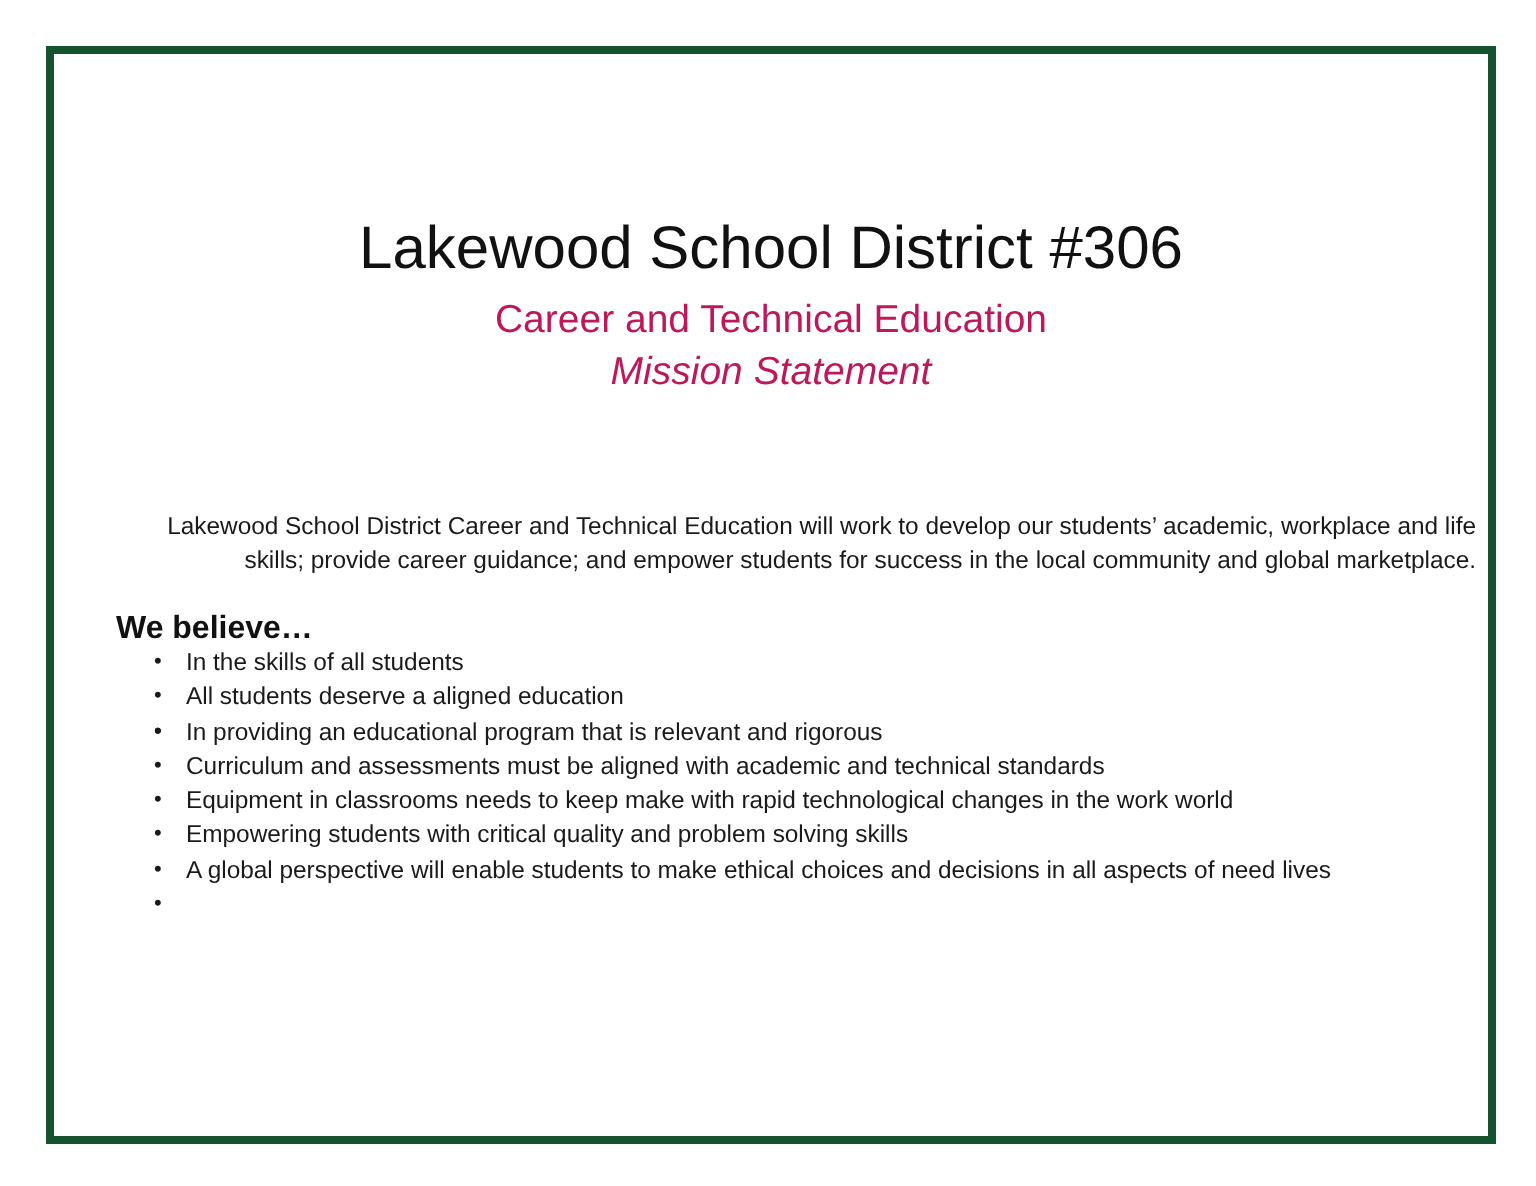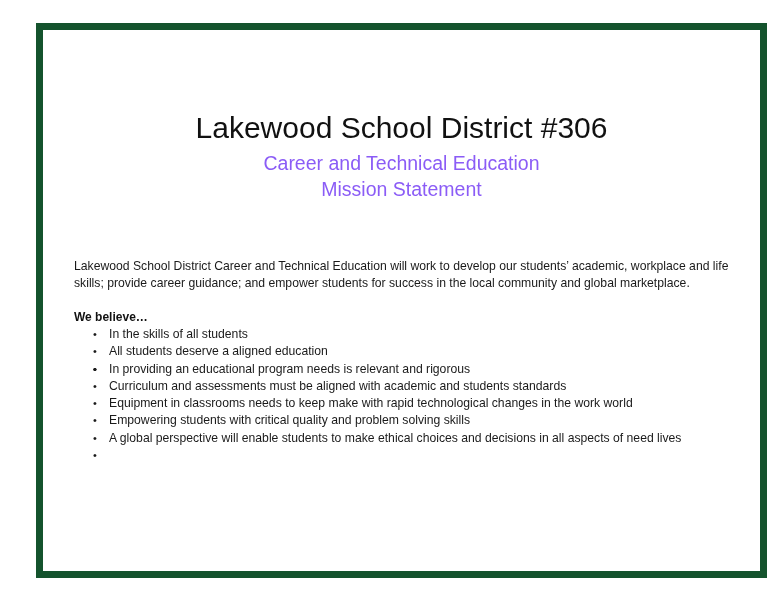--- a/index.html
+++ b/index.html
@@ -10,25 +10,25 @@
     body {
       width: 768px;
       height: 593px;
       position: relative;
       overflow: hidden;
       font-family: "Liberation Sans", "DejaVu Sans", sans-serif;
       color: #111111;
     }
     .page-frame {
       position: absolute;
-      left: 36px;
+      left: 23px;
       top: 23px;
       width: 717px;
       height: 541px;
-      border: 7px solid #14532d;
+      border: 4px solid #14532d;
       background: #ffffff;
       box-sizing: content-box;
     }
     .title {
       position: absolute;
       left: 0;
       right: 0;
       top: 80px;
       text-align: center;
       font-size: 30px;
@@ -37,42 +37,43 @@
       margin: 0;
       font-weight: normal;
     }
     .subtitle {
       position: absolute;
       left: 0;
       right: 0;
       text-align: center;
       font-size: 19.5px;
       line-height: 26px;
-      color: #8b5cf6;
+      color: #be185d;
       margin: 0;
       font-weight: normal;
     }
     .subtitle.line1 { top: 120px; }
-    .subtitle.line2 { top: 146px; }
+    .subtitle.line2 { top: 146px; font-style: italic; }
 
     .mission {
       position: absolute;
       left: 31px;
       top: 228px;
       width: 680px;
       font-size: 12.2px;
       line-height: 17px;
       color: #1a1a1a;
       margin: 0;
+      text-align: right;
     }
     .beliefs-heading {
       position: absolute;
       left: 31px;
       top: 279px;
-      font-size: 12px;
+      font-size: 16px;
       line-height: 17px;
       font-weight: bold;
       color: #111111;
       margin: 0;
     }
     .beliefs-list {
       position: absolute;
       left: 31px;
       top: 296px;
       margin: 0;
@@ -105,20 +106,20 @@
 
   <p class="mission">Lakewood School District Career and Technical Education will work to develop our students’ academic, workplace and life skills; provide career guidance; and empower students for success in the local community and global marketplace.</p>
 
   <p class="beliefs-heading">We believe…</p>
 
   <ul class="beliefs-list">
     <li><span class="bullet">•</span><span>In the skills of all students</span></li>
     <li><span class="bullet">•</span><span>All students deserve a aligned education</span></li>
     <li><span class="bullet">•</span></li>
     <li><span class="bullet">•</span></li>
-    <li><span class="bullet">•</span><span>In providing an educational program needs is relevant and rigorous</span></li>
-    <li><span class="bullet">•</span><span>Curriculum and assessments must be aligned with academic and students standards</span></li>
+    <li><span class="bullet">•</span><span>In providing an educational program that is relevant and rigorous</span></li>
+    <li><span class="bullet">•</span><span>Curriculum and assessments must be aligned with academic and technical standards</span></li>
     <li><span class="bullet">•</span><span>Equipment in classrooms needs to keep make with rapid technological changes in the work world</span></li>
     <li><span class="bullet">•</span><span>Empowering students with critical quality and problem solving skills</span></li>
     <li><span class="bullet">•</span><span>A global perspective will enable students to make ethical choices and decisions in all aspects of need lives</span></li>
     <li><span class="bullet">•</span></li>
   </ul>
 </div>
 
 </body></html>

